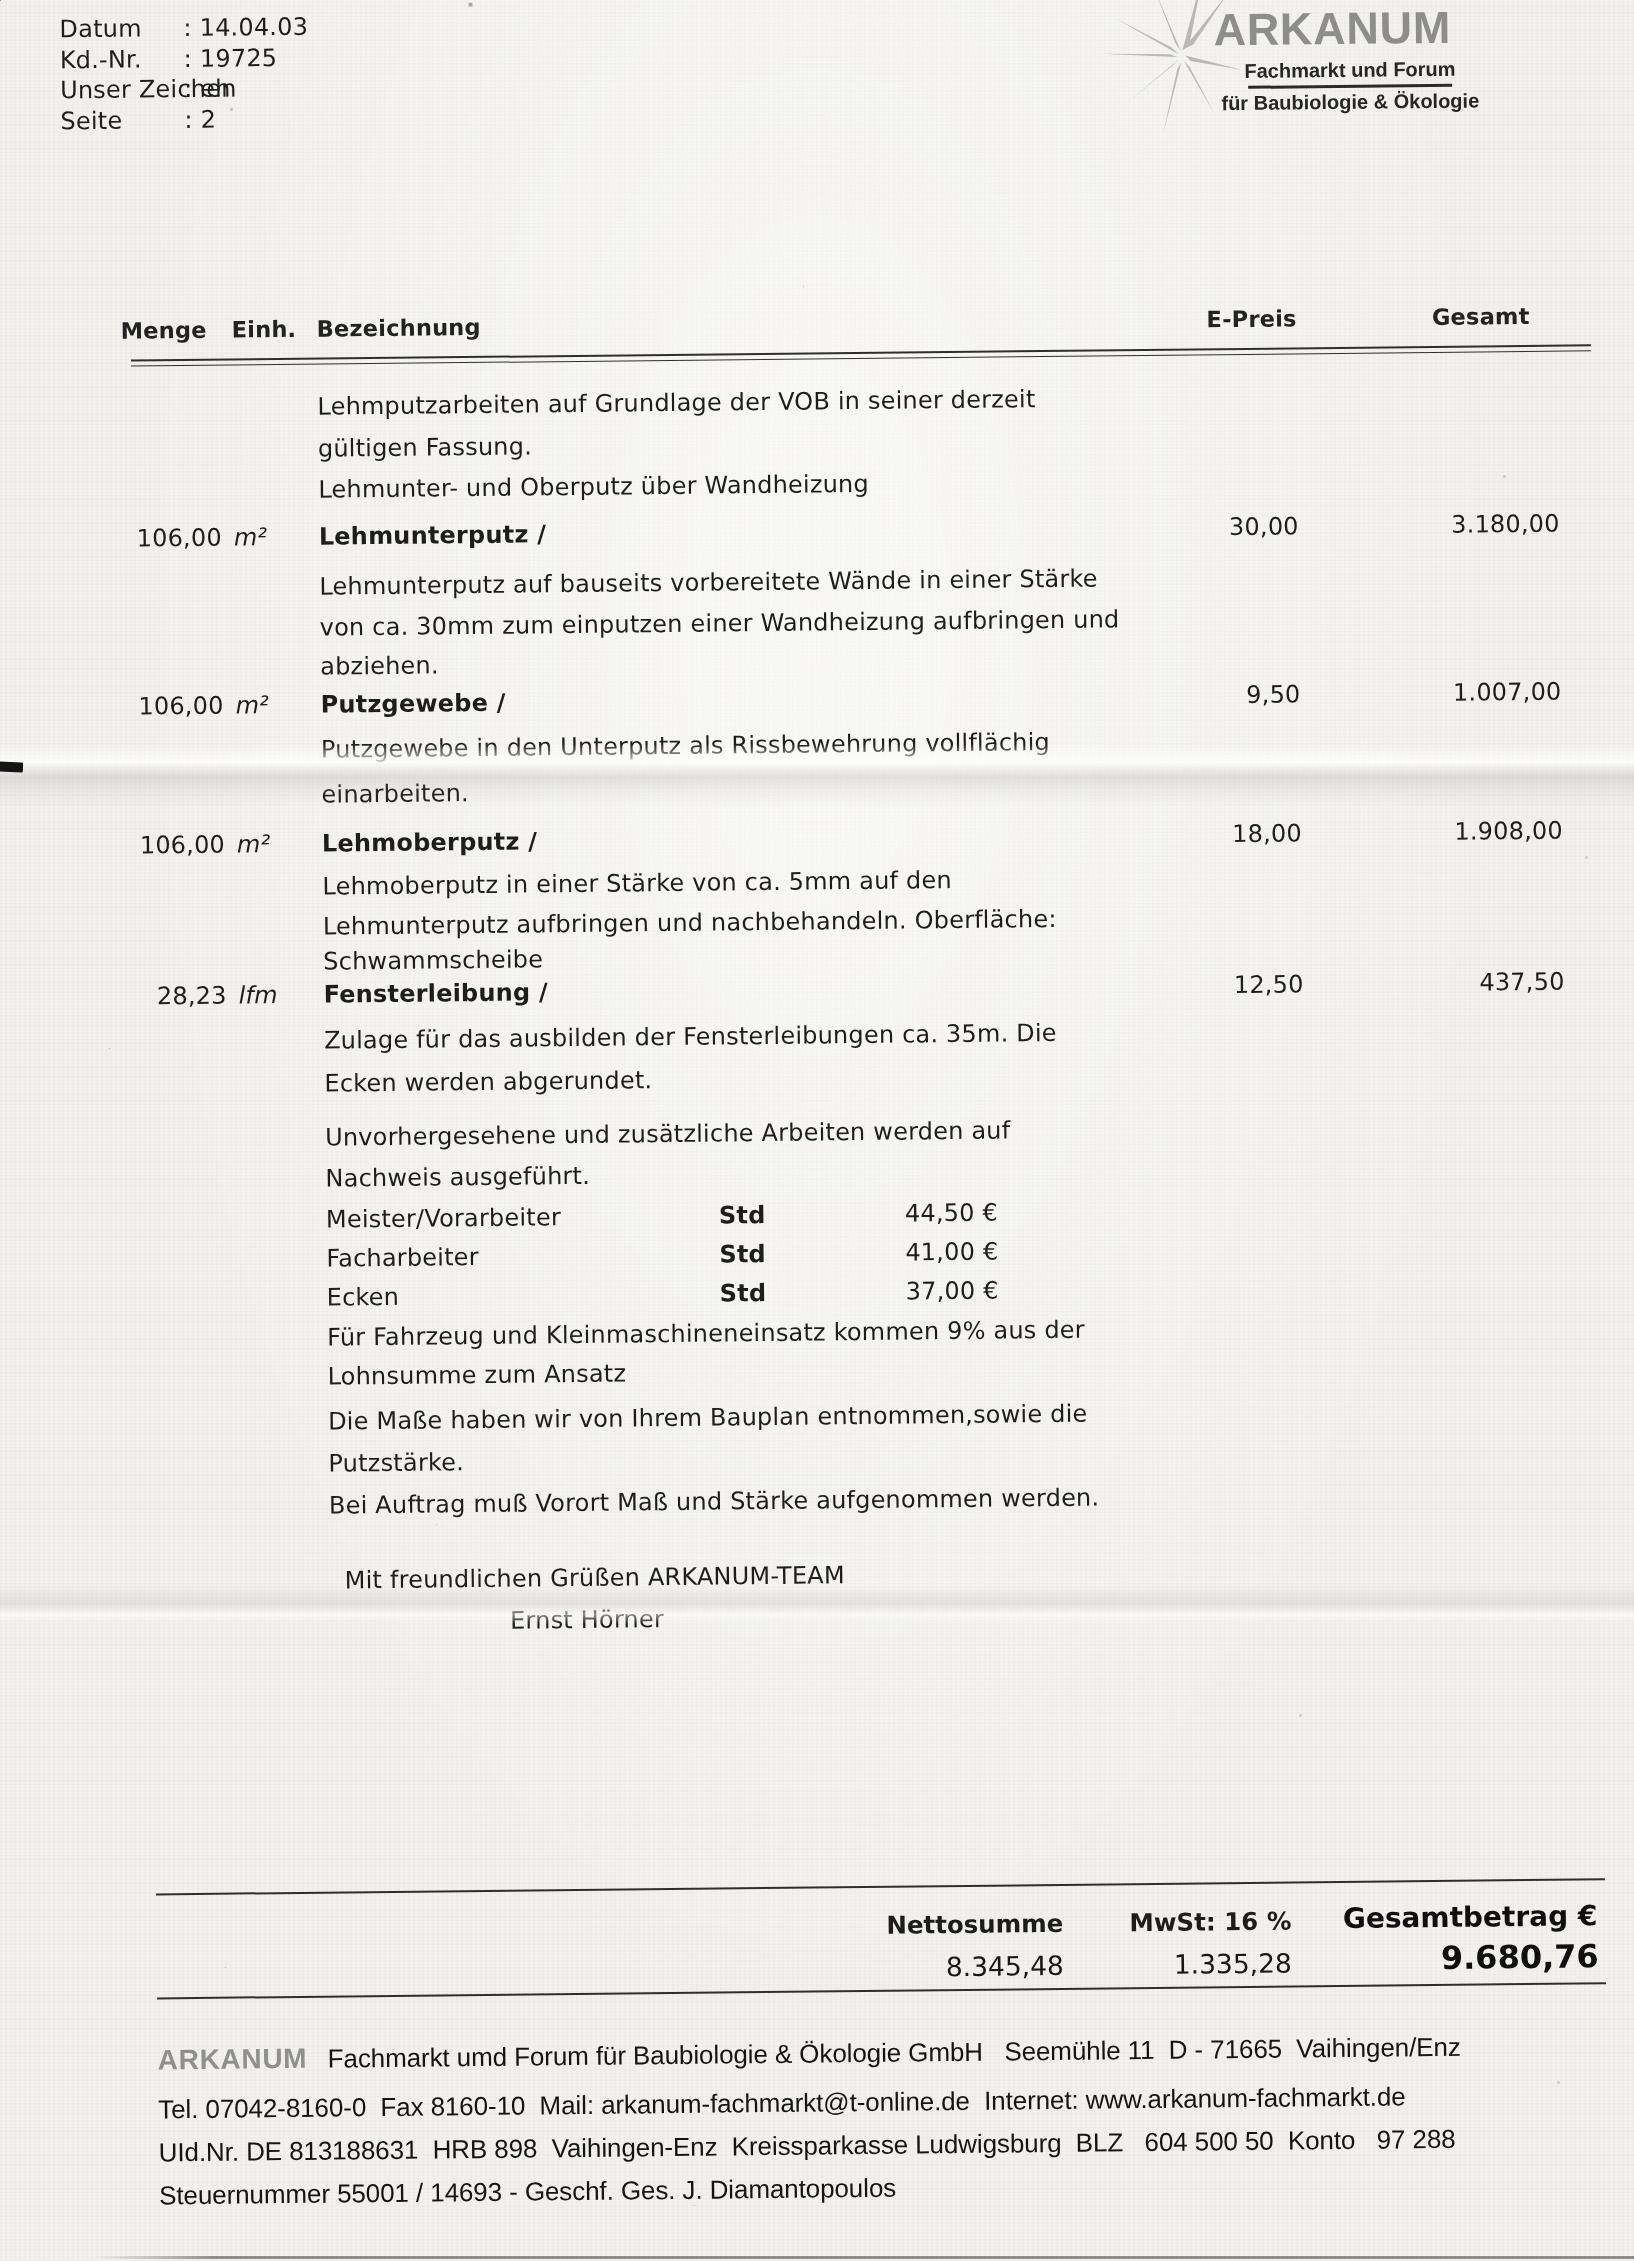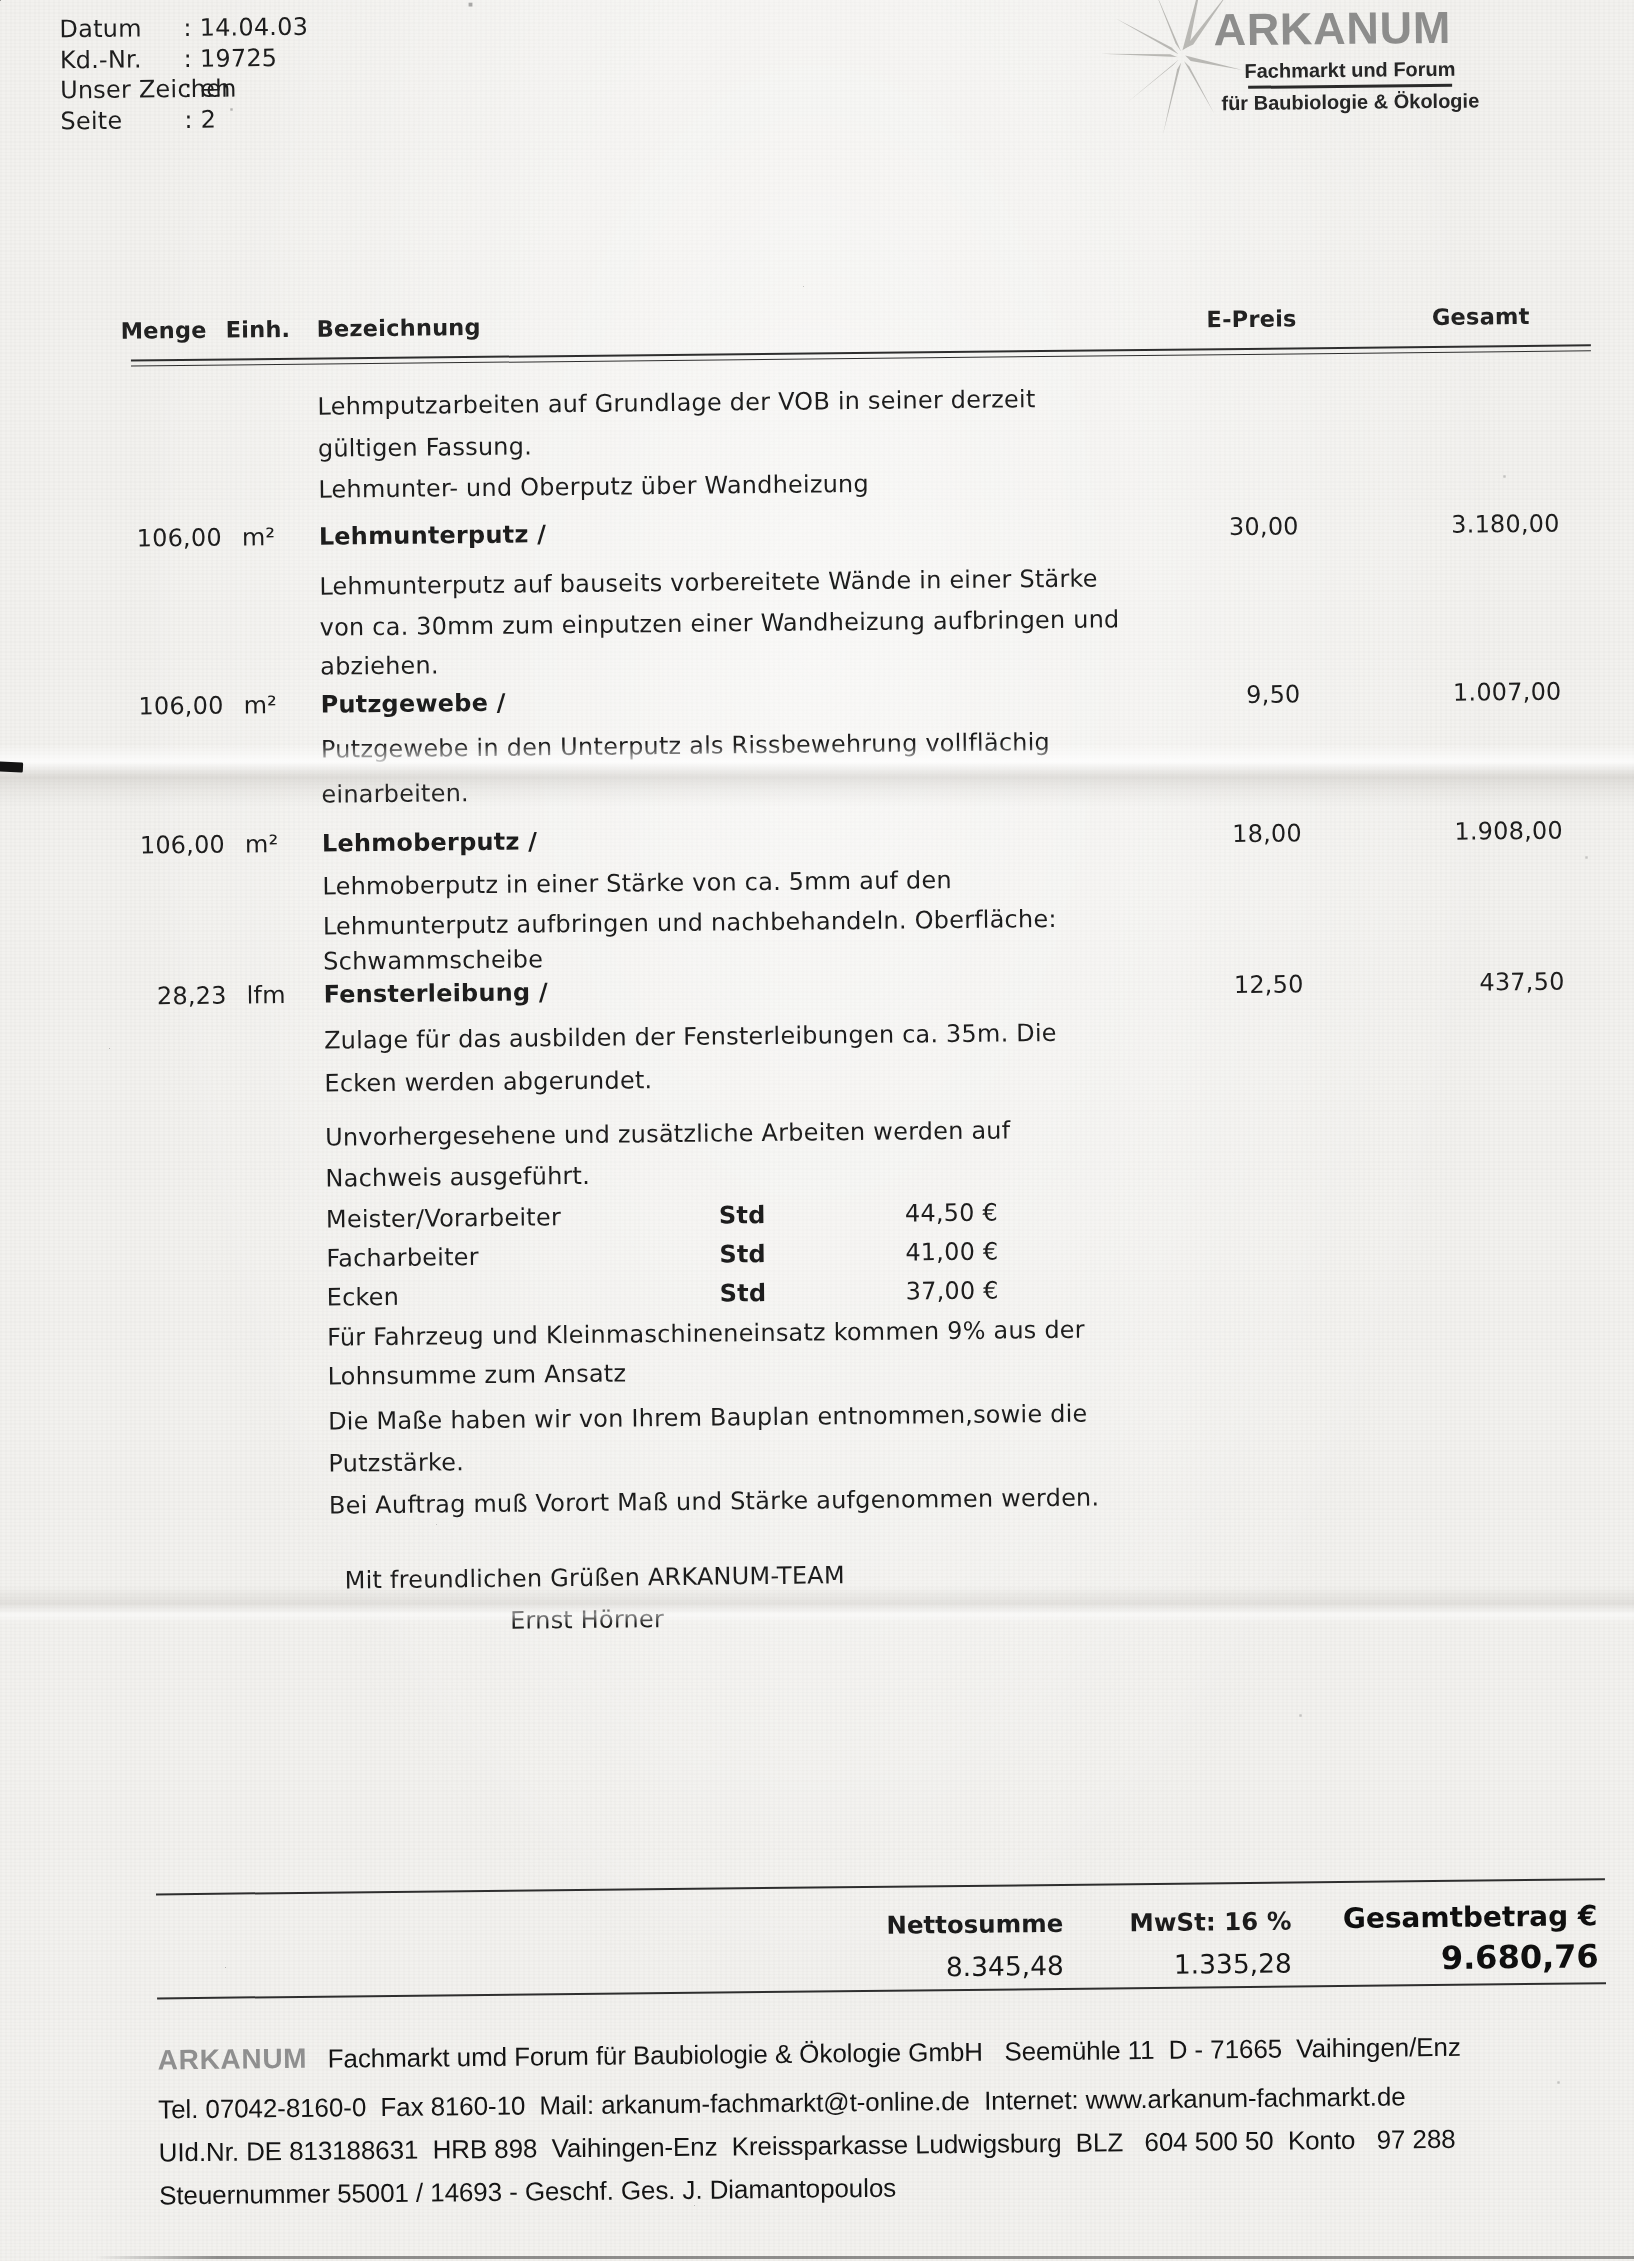--- a/index.html
+++ b/index.html
@@ -12,21 +12,21 @@
       #f2f1ee;
     font-family:"DejaVu Sans", sans-serif;
   }
   .sheet{position:absolute;left:0;top:0;width:1635px;height:2261px;
     transform:rotate(-0.6deg);transform-origin:0 50%;}
   .ln{position:absolute;white-space:pre;color:#1d1d1d;}
   .body{font:24px/31px "DejaVu Sans", sans-serif;letter-spacing:0.2px;}
   .bold{font-weight:bold;}
   .hdr{font:22.5px/29px "DejaVu Sans", sans-serif;font-weight:bold;letter-spacing:0.2px;color:#222;}
   .qty{left:133px;width:95px;text-align:right;}
-  .unit{left:248px;}
+  .unit{left:240px;font-style:italic;}
   .iname{left:325px;}
   .price-e{left:1150px;width:155px;text-align:right;}
   .price-g{left:1396px;width:170px;text-align:right;}
   .desc{left:325px;}
   .meta-label{display:inline-block;width:124px;}
   .rule{position:absolute;background:#2e2e2e;height:2px;}
   .totlabel{font:24.5px/30px "DejaVu Sans", sans-serif;font-weight:bold;color:#1c1c1c;}
   .totval{font:26.5px/31px "DejaVu Sans", sans-serif;color:#161616;}
   .grand-label{font:28px/33px "DejaVu Sans", sans-serif;font-weight:bold;color:#0f0f0f;}
   .grand-val{font:32px/35px "DejaVu Sans", sans-serif;font-weight:bold;color:#0f0f0f;}
@@ -82,21 +82,21 @@
     </g>
   </svg>
   <div class="brand-word">ARKANUM</div>
   <div class="logo-sub">
     <div class="s1">Fachmarkt und Forum</div>
     <div class="logo-rule"></div>
     <div class="s2">für Baubiologie &amp; Ökologie</div>
   </div>
 
   <div class="ln hdr" style="left:129px;top:318px">Menge</div>
-  <div class="ln hdr" style="left:234px;top:318px">Einh.</div>
+  <div class="ln hdr" style="left:240px;top:318px">Einh.</div>
   <div class="ln hdr" style="left:325px;top:318px">Bezeichnung</div>
   <div class="ln hdr" style="left:1157px;top:318px;width:148px;text-align:right">E-Preis</div>
   <div class="ln hdr" style="left:1368px;top:318px;width:170px;text-align:right">Gesamt</div>
   <div class="rule" style="left:139px;top:361px;width:1460px"></div>
   <div class="rule" style="left:139px;top:367px;width:1460px;height:1.4px"></div>
 
   <div class="ln body desc" style="top:395px">Lehmputzarbeiten auf Grundlage der VOB in seiner derzeit</div>
   <div class="ln body desc" style="top:437px">gültigen Fassung.</div>
   <div class="ln body desc" style="top:478px">Lehmunter- und Oberputz über Wandheizung</div>
 

